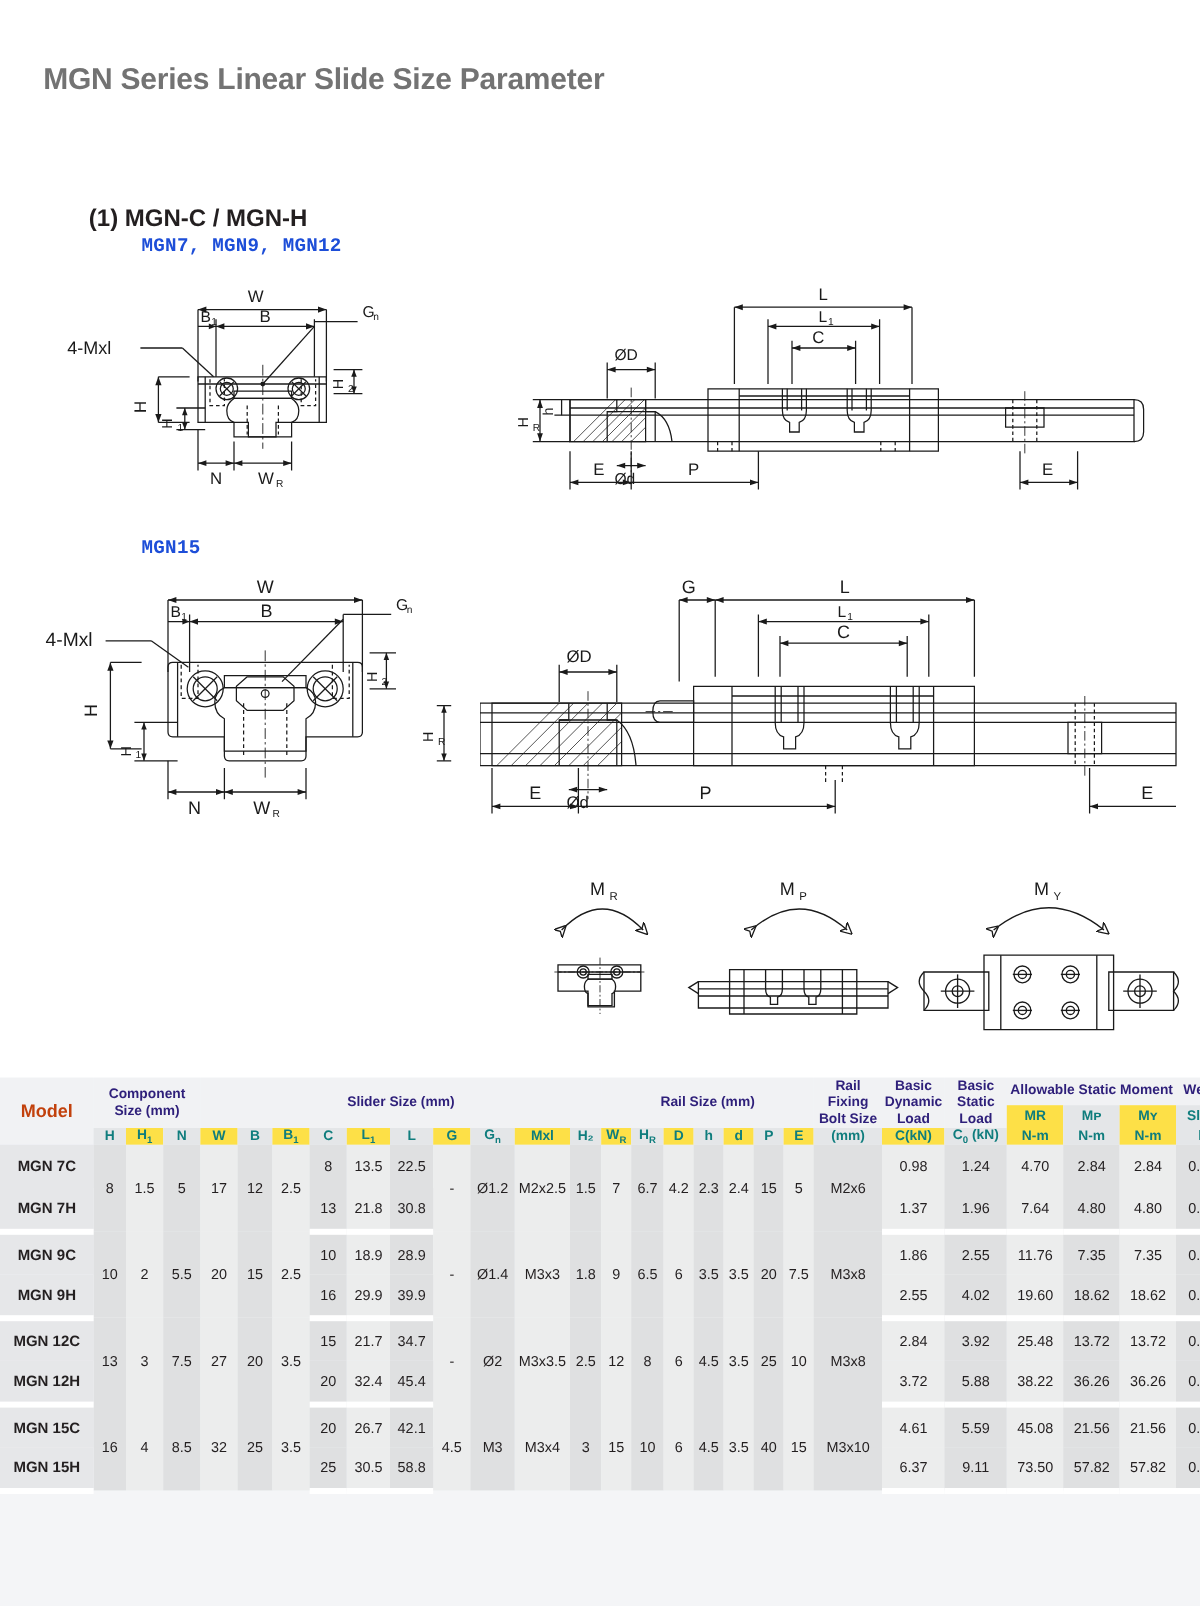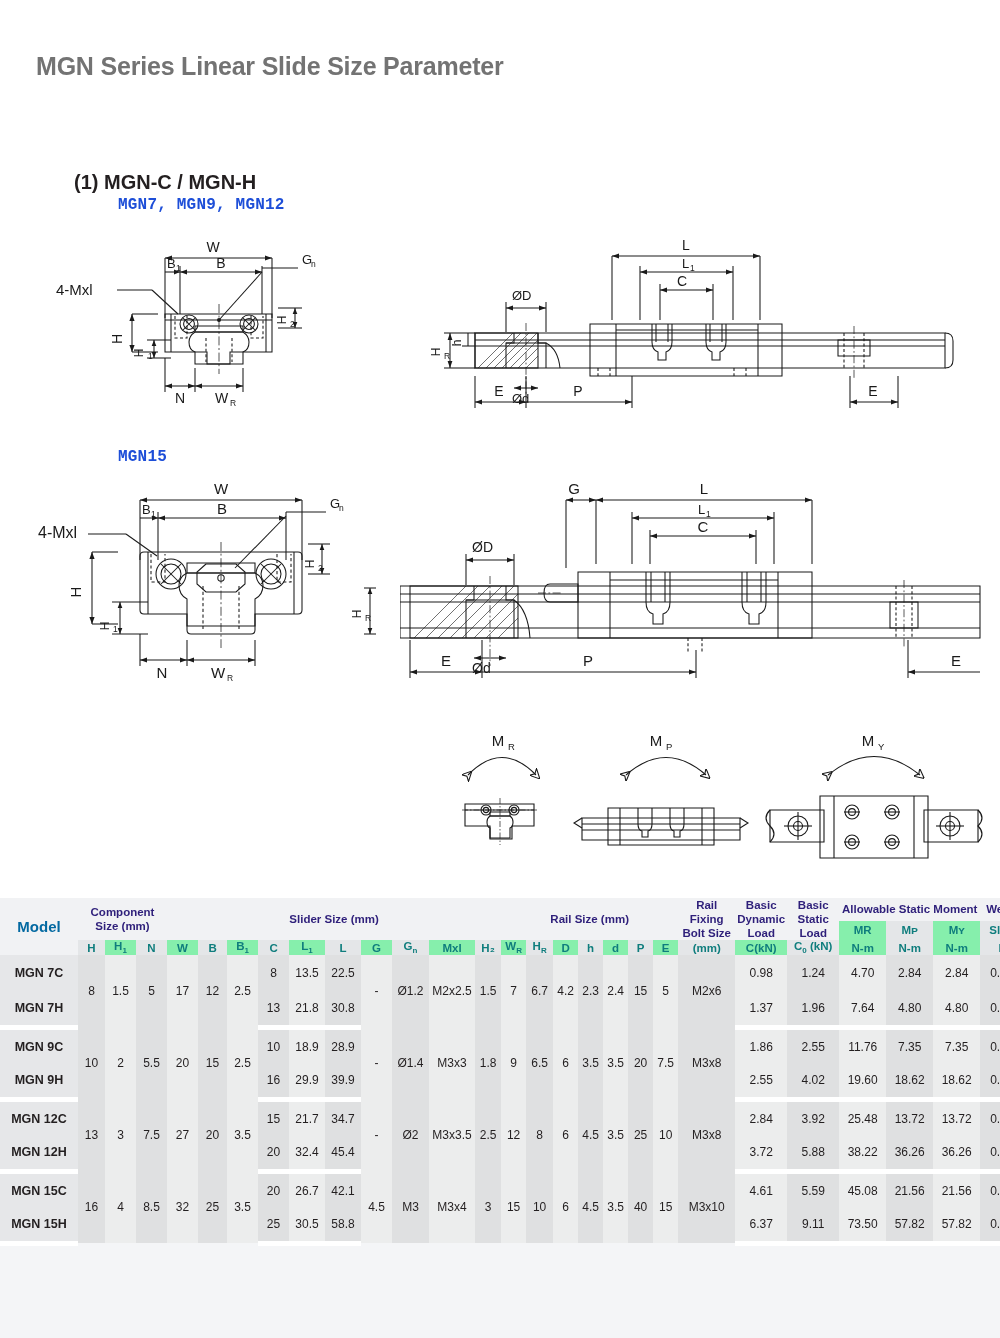--- a/index.html
+++ b/index.html
@@ -49,28 +49,28 @@
     vertical-align: middle;
   }
   .grp-head {
     font-size: 11.5px; font-weight: bold; color: #2e1f7a;
     line-height: 1.22; padding: 3px 1px;
     background: #f1f2f4;
     border-left: 2px solid #ffffff;
     border-bottom: 2px solid #ffffff;
   }
   .model-head {
-    font-size: 15px; font-weight: bold; color: #0369a1;
+    font-size: 15px; font-weight: bold; color: #c2410c;
     background: #f1f2f4;
     border-bottom: 2px solid #ffffff;
     margin-left: 23px;
   }
   .unit-head {
     font-size: 11.5px; font-weight: bold; color: #0f7d7d;
-    background: #86efac;
+    background: #fde047;
     border-left: 2px solid #ffffff;
     border-bottom: 2px solid #ffffff;
     padding: 5px 0;
   }
   .unit-head.dk { background: #e4e6e8; }
   .unit-head sub, .grp-head sub { font-size: 8px; }
 
   td.model {
     font-size: 12.5px; font-weight: bold; color: #231f20;
     text-align: left; padding-left: 16px;

